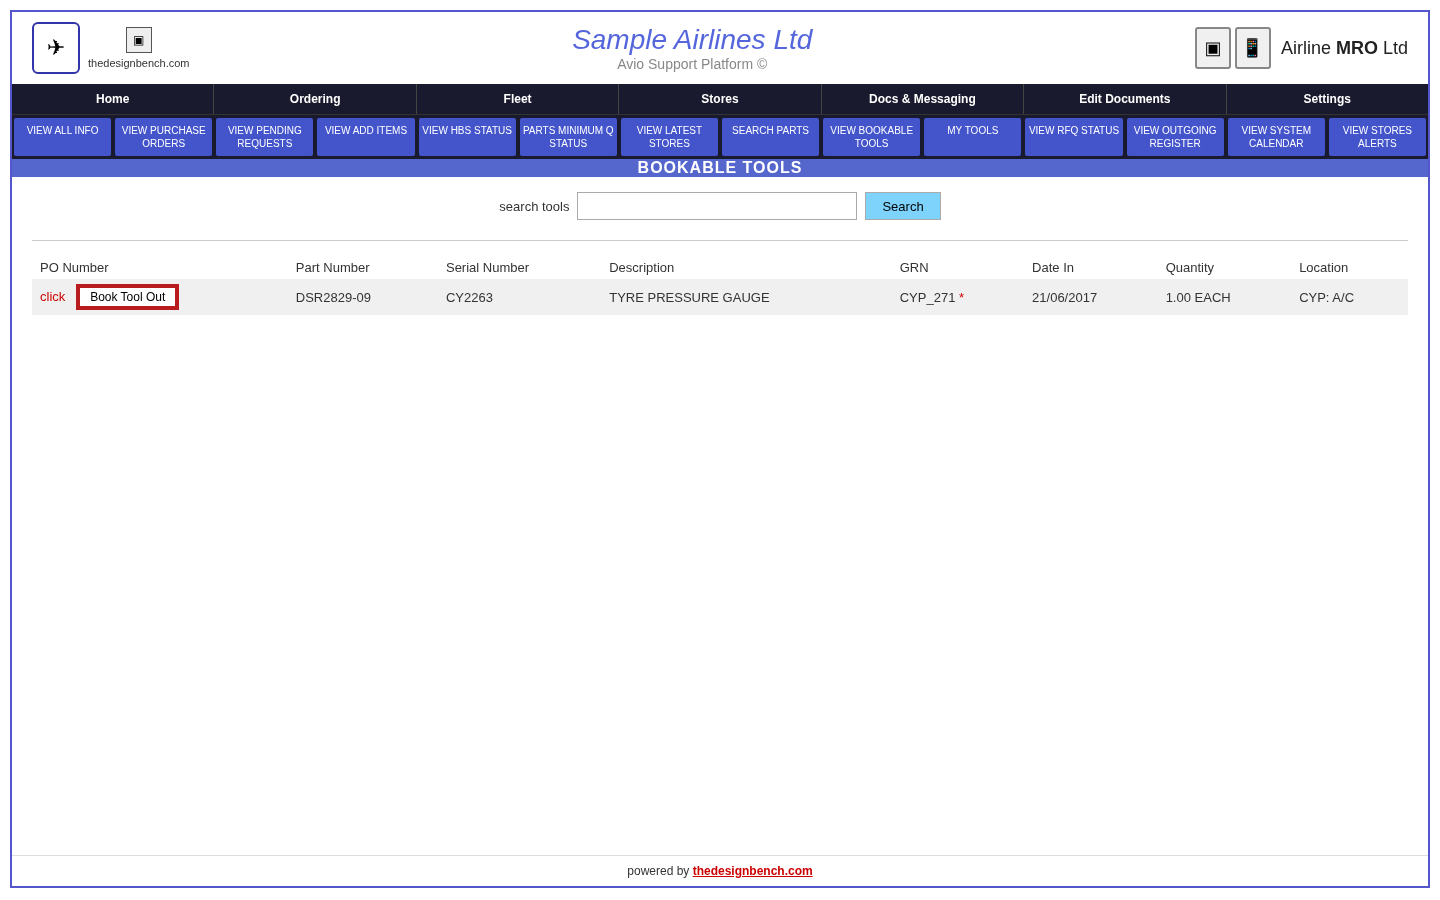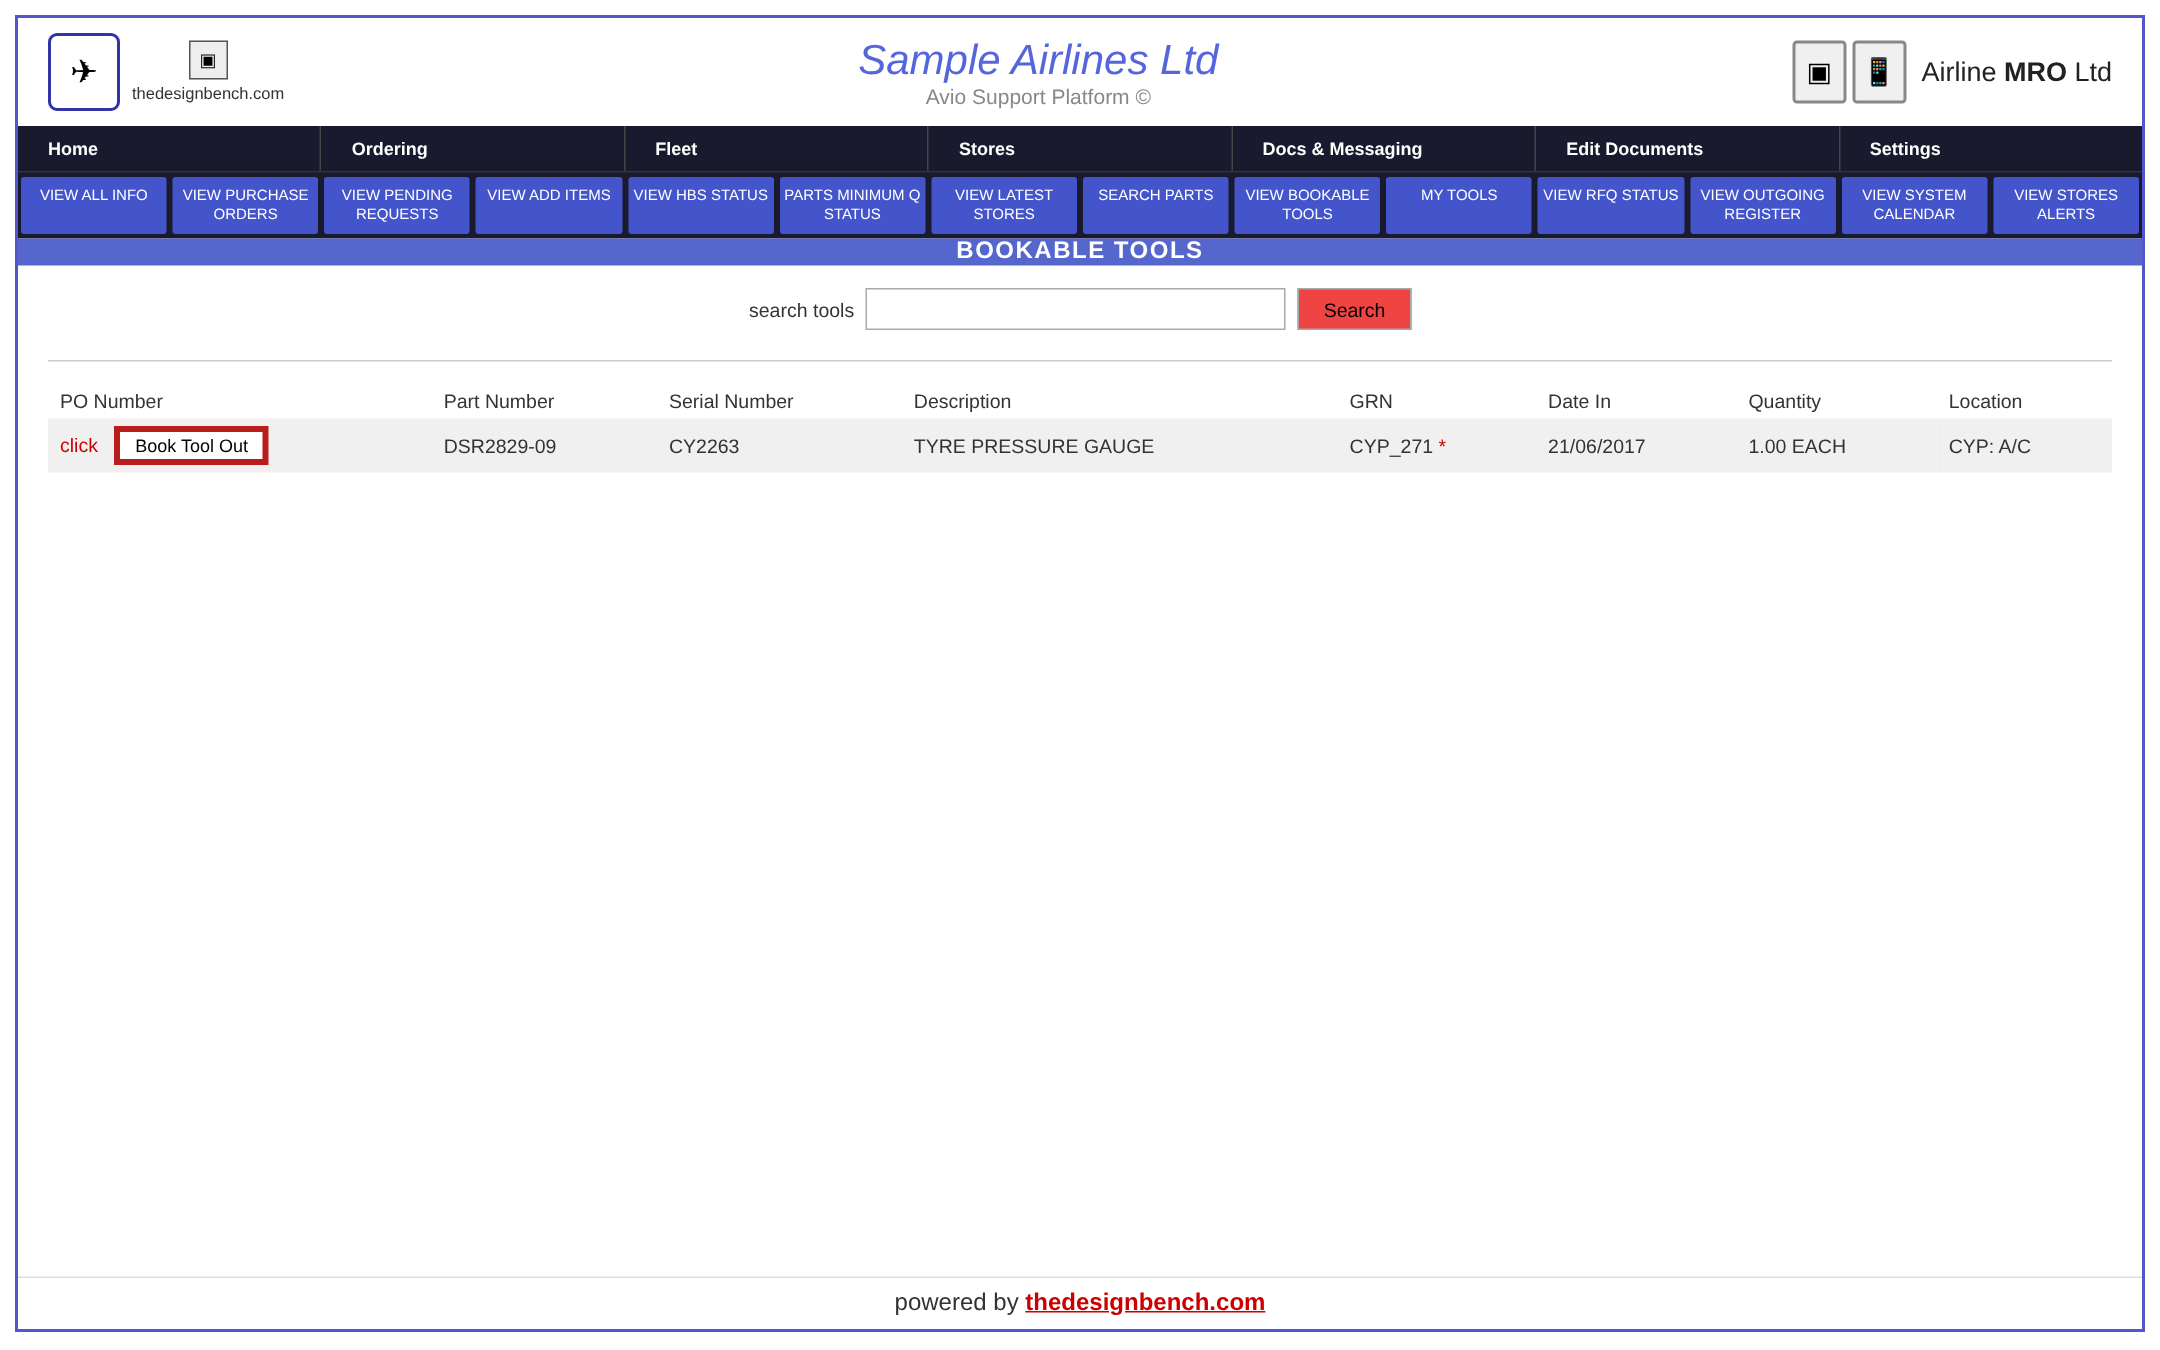--- a/index.html
+++ b/index.html
@@ -89,20 +89,21 @@
     }
     .mro-title span { font-weight: normal; }
 
     
     .nav-bar {
       background: #1a1a2e;
       display: flex;
     }
     .nav-item {
       flex: 1;
+      text-align: center;
       color: #fff;
       font-size: 12px;
       font-weight: bold;
       padding: 8px 20px;
       border-right: 1px solid #444;
       cursor: pointer;
     }
     .nav-item:last-child { border-right: none; }
 
     
@@ -156,21 +157,21 @@
     }
     .search-input {
       width: 280px;
       height: 28px;
       border: 1px solid #aaa;
       padding: 2px 6px;
       font-size: 13px;
     }
     .search-button {
       padding: 4px 16px;
-      background: #ef4444;
+      background: #7dd3fc;
       border: 1px solid #aaa;
       font-size: 13px;
       cursor: pointer;
       height: 28px;
     }
 
     
     .divider {
       border: none;
       border-top: 1px solid #ccc;
@@ -211,21 +212,21 @@
       font-size: 12px;
     }
     .grn-asterisk {
       color: #cc0000;
     }
 
     
     .footer {
       text-align: center;
       padding: 8px;
-      font-size: 16px;
+      font-size: 12px;
       color: #333;
       border-top: 1px solid #ddd;
       margin-top: auto;
     }
     .footer-link {
       color: #cc0000;
       font-weight: bold;
     }
   </style>
 </head>

